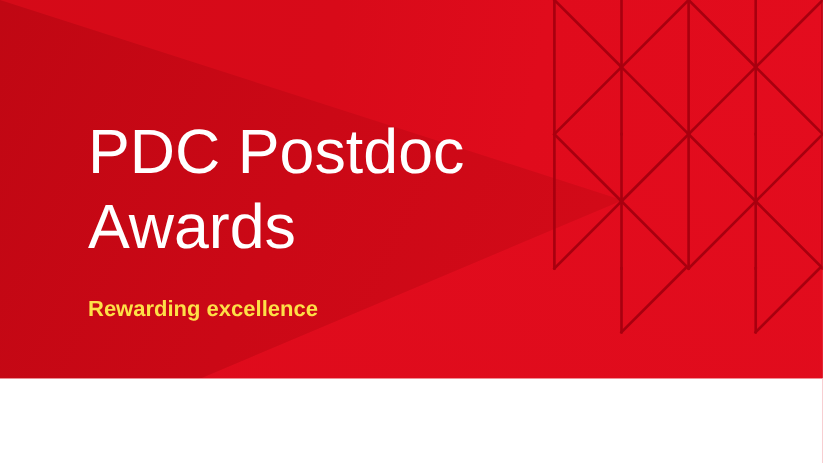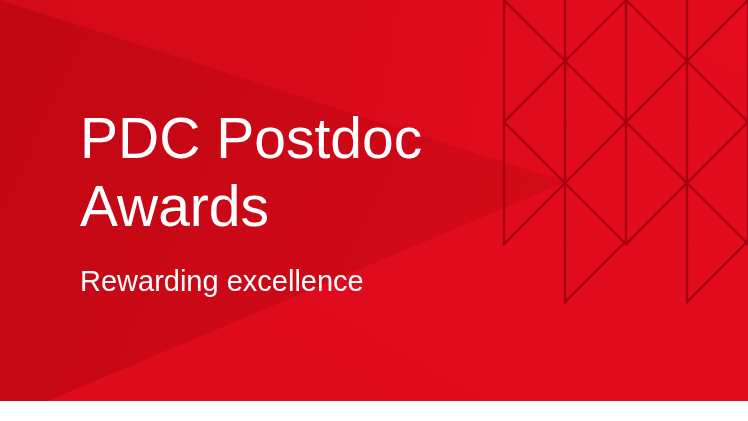--- a/index.html
+++ b/index.html
@@ -3,21 +3,21 @@
 <meta charset="utf-8">
 <style>
   html, body {
     margin: 0;
     padding: 0;
     background: #ffffff;
   }
   #slide {
     position: relative;
     width: 748px;
-    height: 401px;
+    height: 344px;
     overflow: hidden;
     background: #d90a19;
     font-family: "Liberation Sans", sans-serif;
   }
   
   .bg-base {
     position: absolute;
     inset: 0;
     background: linear-gradient(100deg, #d50a18 0%, #d80a19 38%, #e00b1c 62%, #e30c1d 100%);
   }
@@ -57,24 +57,24 @@
     color: #ffffff;
     font-size: 57px;
     line-height: 68px;
     font-weight: normal;
     letter-spacing: 0px;
     white-space: pre-line;
   }
   .slide-subtitle {
     margin: 0;
     padding-top: 25px;
-    color: #ffffff;
-    font-size: 29px;
+    color: #fde047;
+    font-size: 20px;
     line-height: 32px;
-    font-weight: normal;
+    font-weight: bold;
     letter-spacing: 0px;
   }
 </style>
 </head>
 <body>
 
 <div id="slide">
 
   <div class="bg-base"></div>
 

